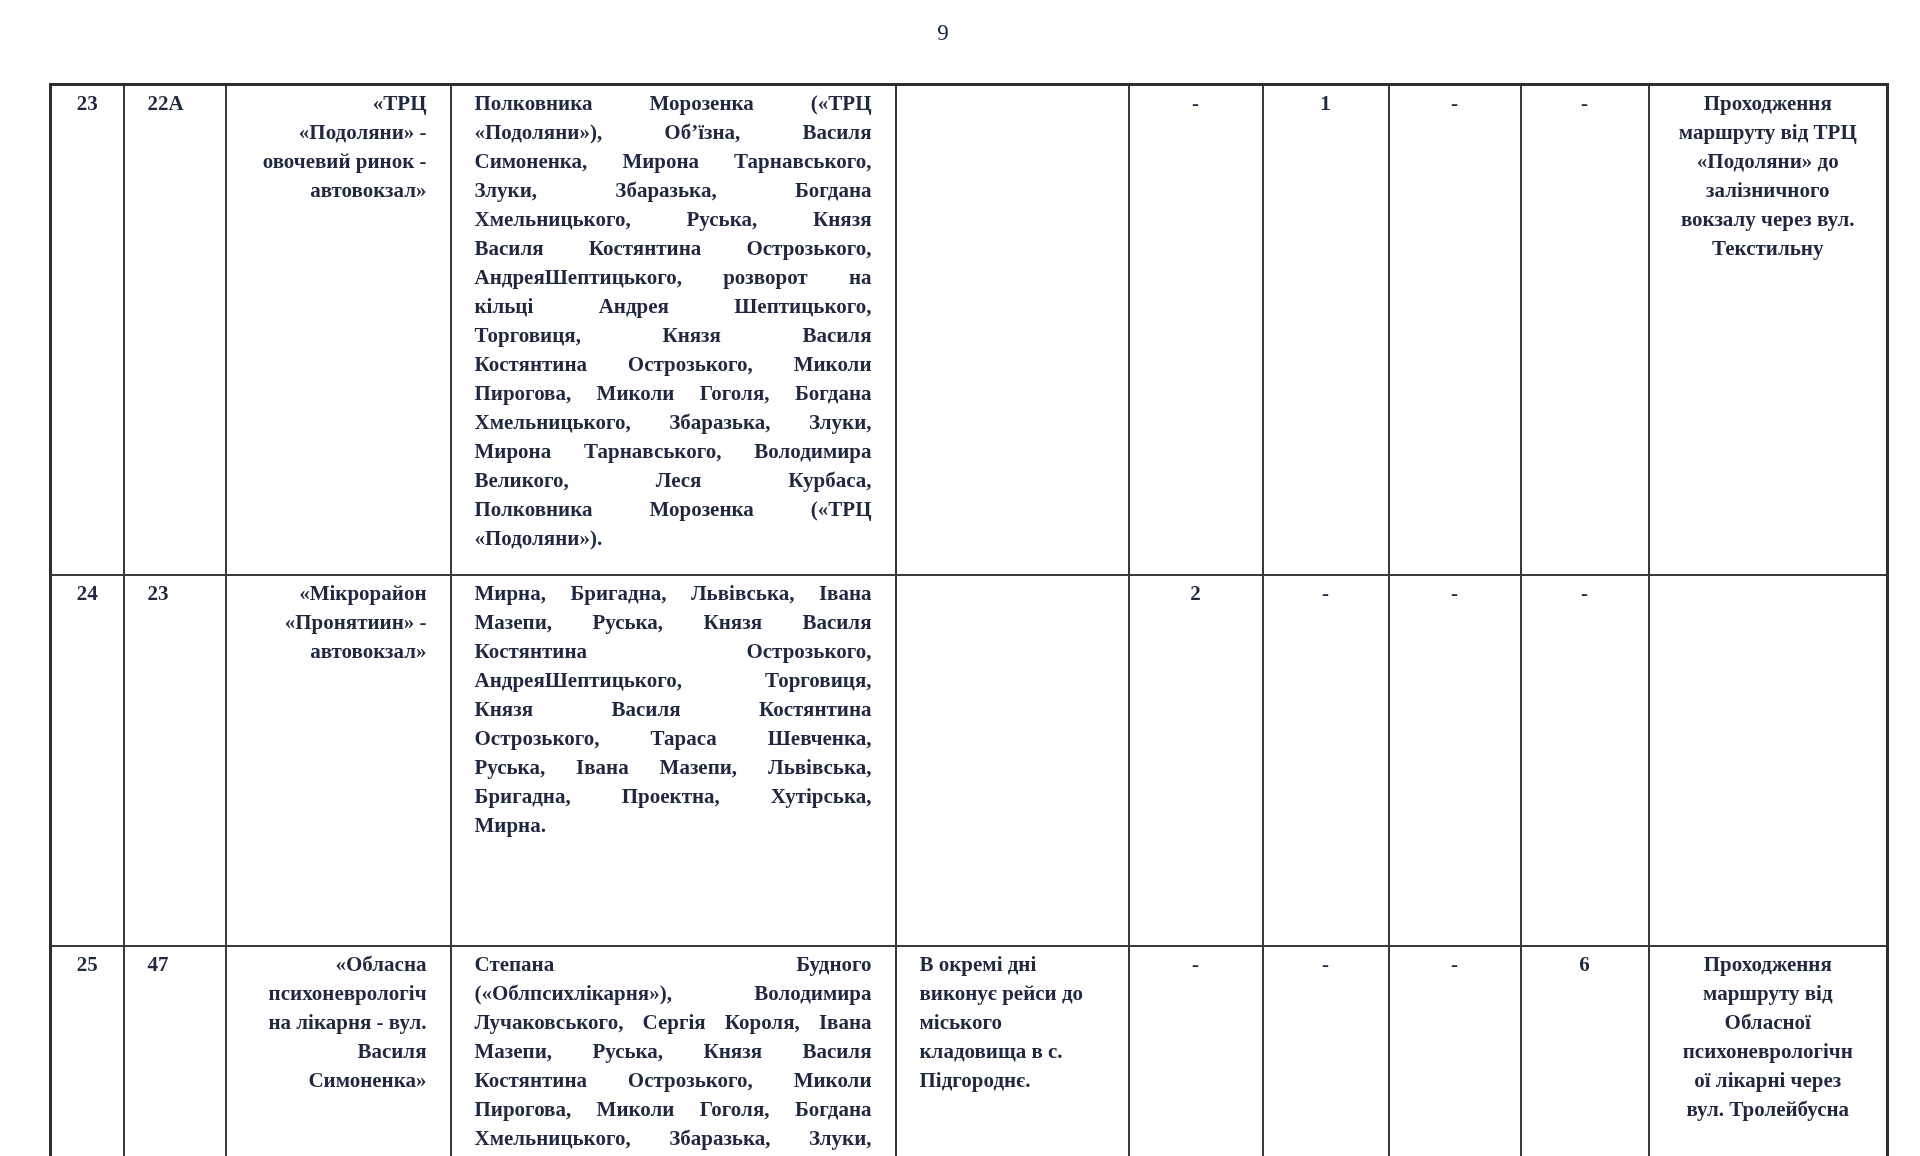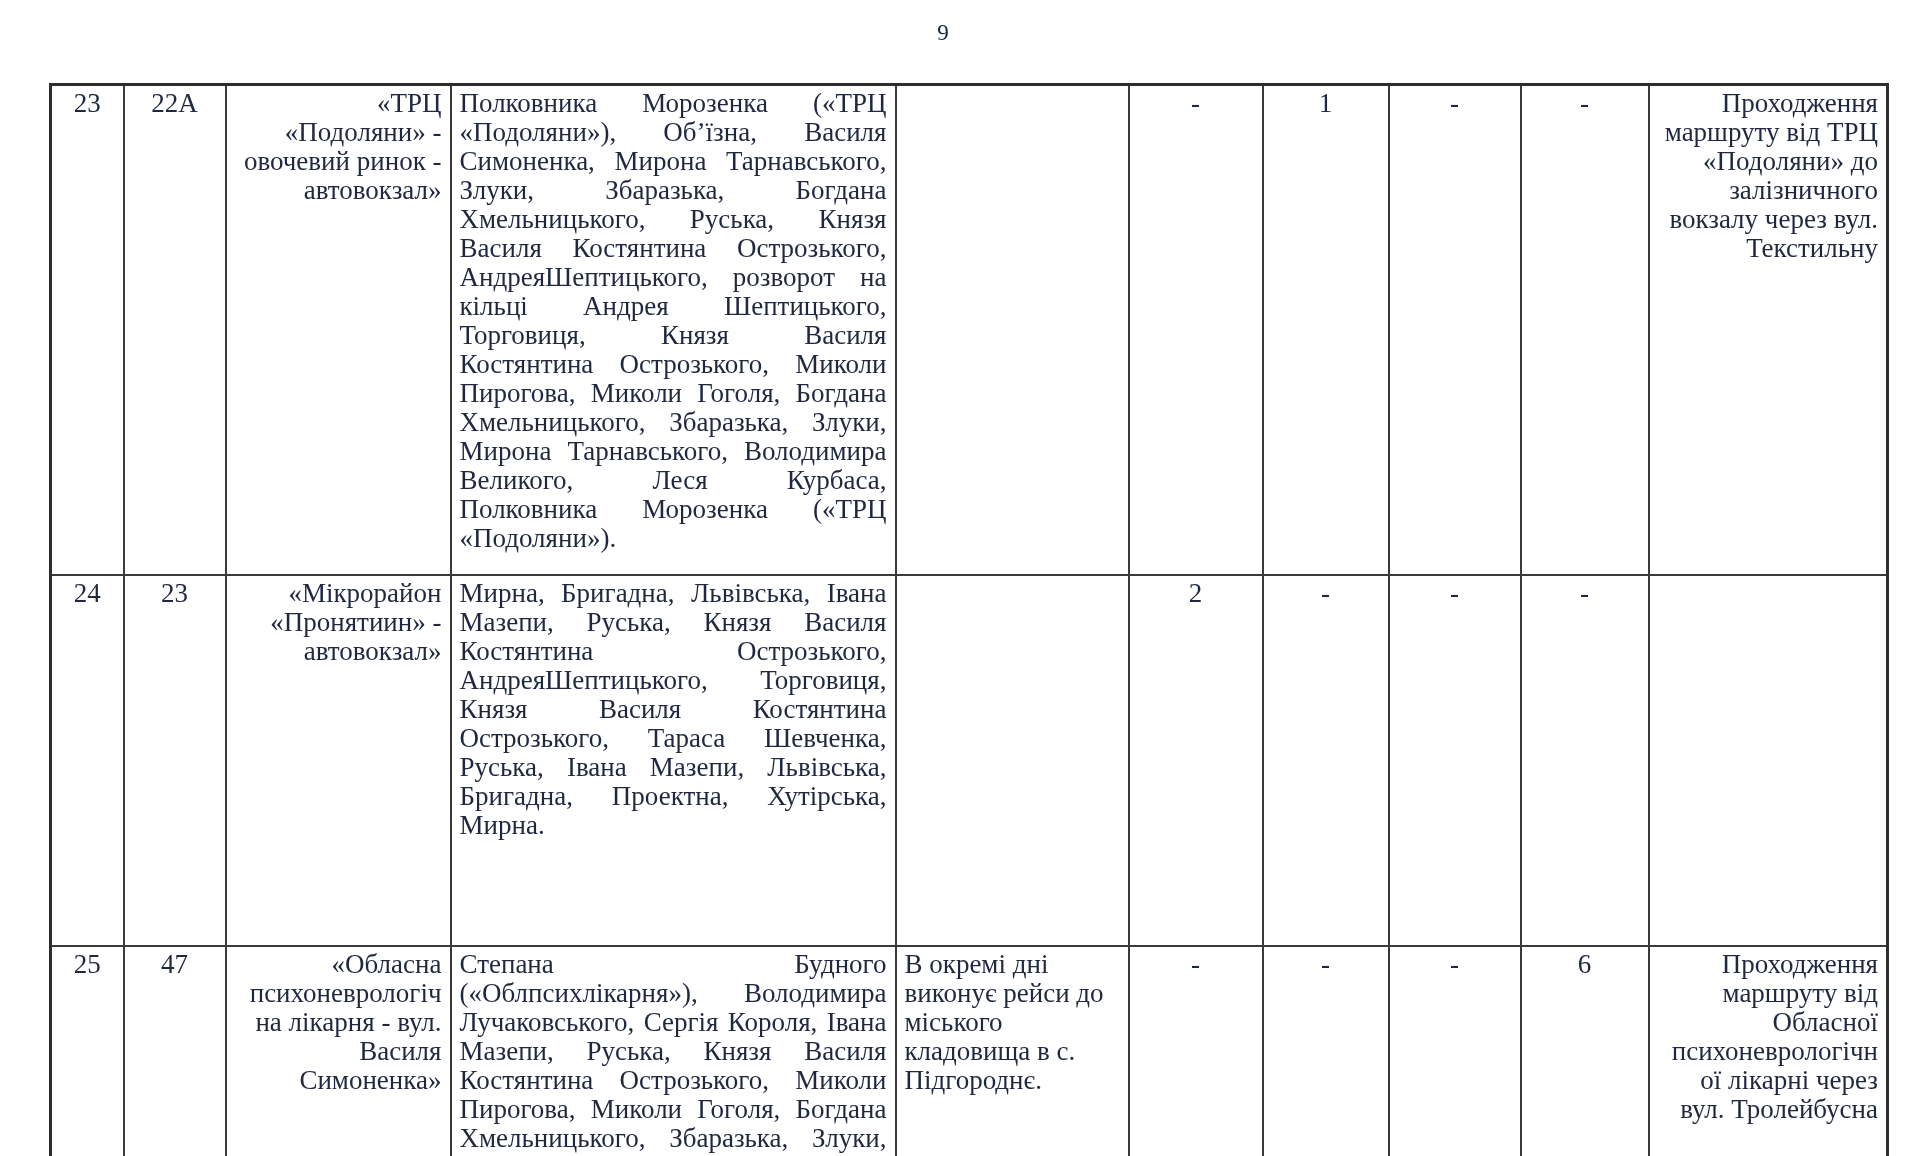--- a/index.html
+++ b/index.html
@@ -29,37 +29,38 @@
     left: 49px;
     top: 83px;
     width: 1837px;
     border-collapse: collapse;
     table-layout: fixed;
     border: 3px solid #2e2e2e;
   }
   table.routes-table td {
     border: 2px solid #3a3a3a;
     vertical-align: top;
-    font-size: 27px;
+    font-size: 21px;
     line-height: 29px;
-    padding: 3px 8px;
+    padding: 3px 23px;
     overflow: hidden;
     word-wrap: break-word;
+    font-weight: bold;
   }
   tr.row-1 { height: 490px; }
   tr.row-2 { height: 371px; }
   tr.row-3 { height: 265px; margin-left: 12px; }
 
   td.c-seq   { text-align: center; padding-top: 4px; }
-  td.c-route { text-align: center; vertical-align: middle; }
+  td.c-route { vertical-align: middle; }
   td.c-name  { text-align: right; white-space: pre-line; padding-left: 9px; padding-right: 6px; }
   td.c-path  { text-align: justify; text-align-last: justify; white-space: pre-line; padding: 2px 9px; }
   td.c-days  { text-align: left; white-space: pre-line; }
   td.c-num   { text-align: center; padding-top: 4px; }
-  td.c-note  { text-align: right; white-space: pre-line; padding-left: 6px; padding-right: 6px; }
+  td.c-note  { text-align: center; white-space: pre-line; padding-left: 6px; padding-right: 6px; }
 </style>
 </head>
 <body>
 
 <div class="page-number">9</div>
 
 <table class="routes-table">
   <colgroup>
     <col style="width:73px">
     <col style="width:102px">

